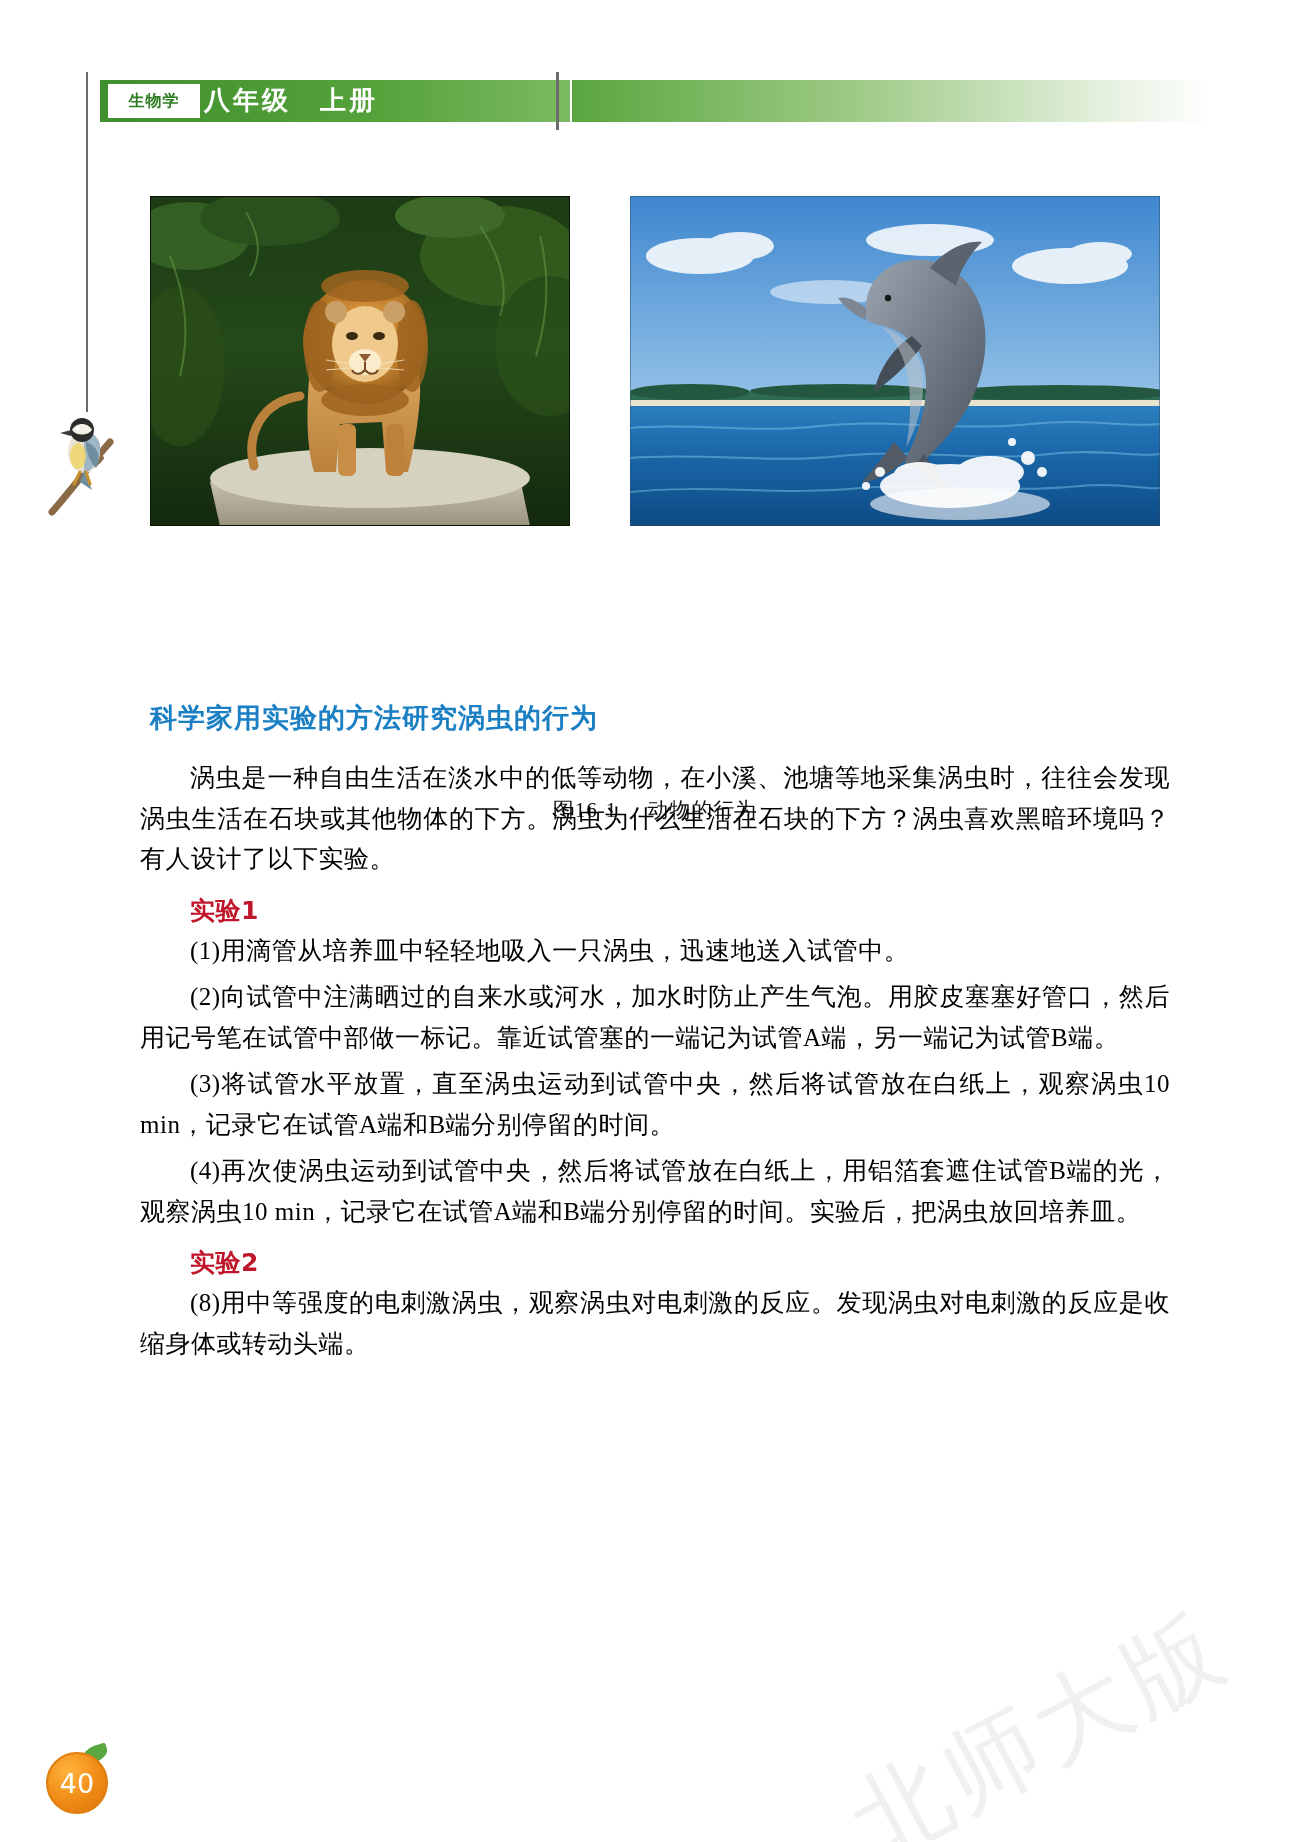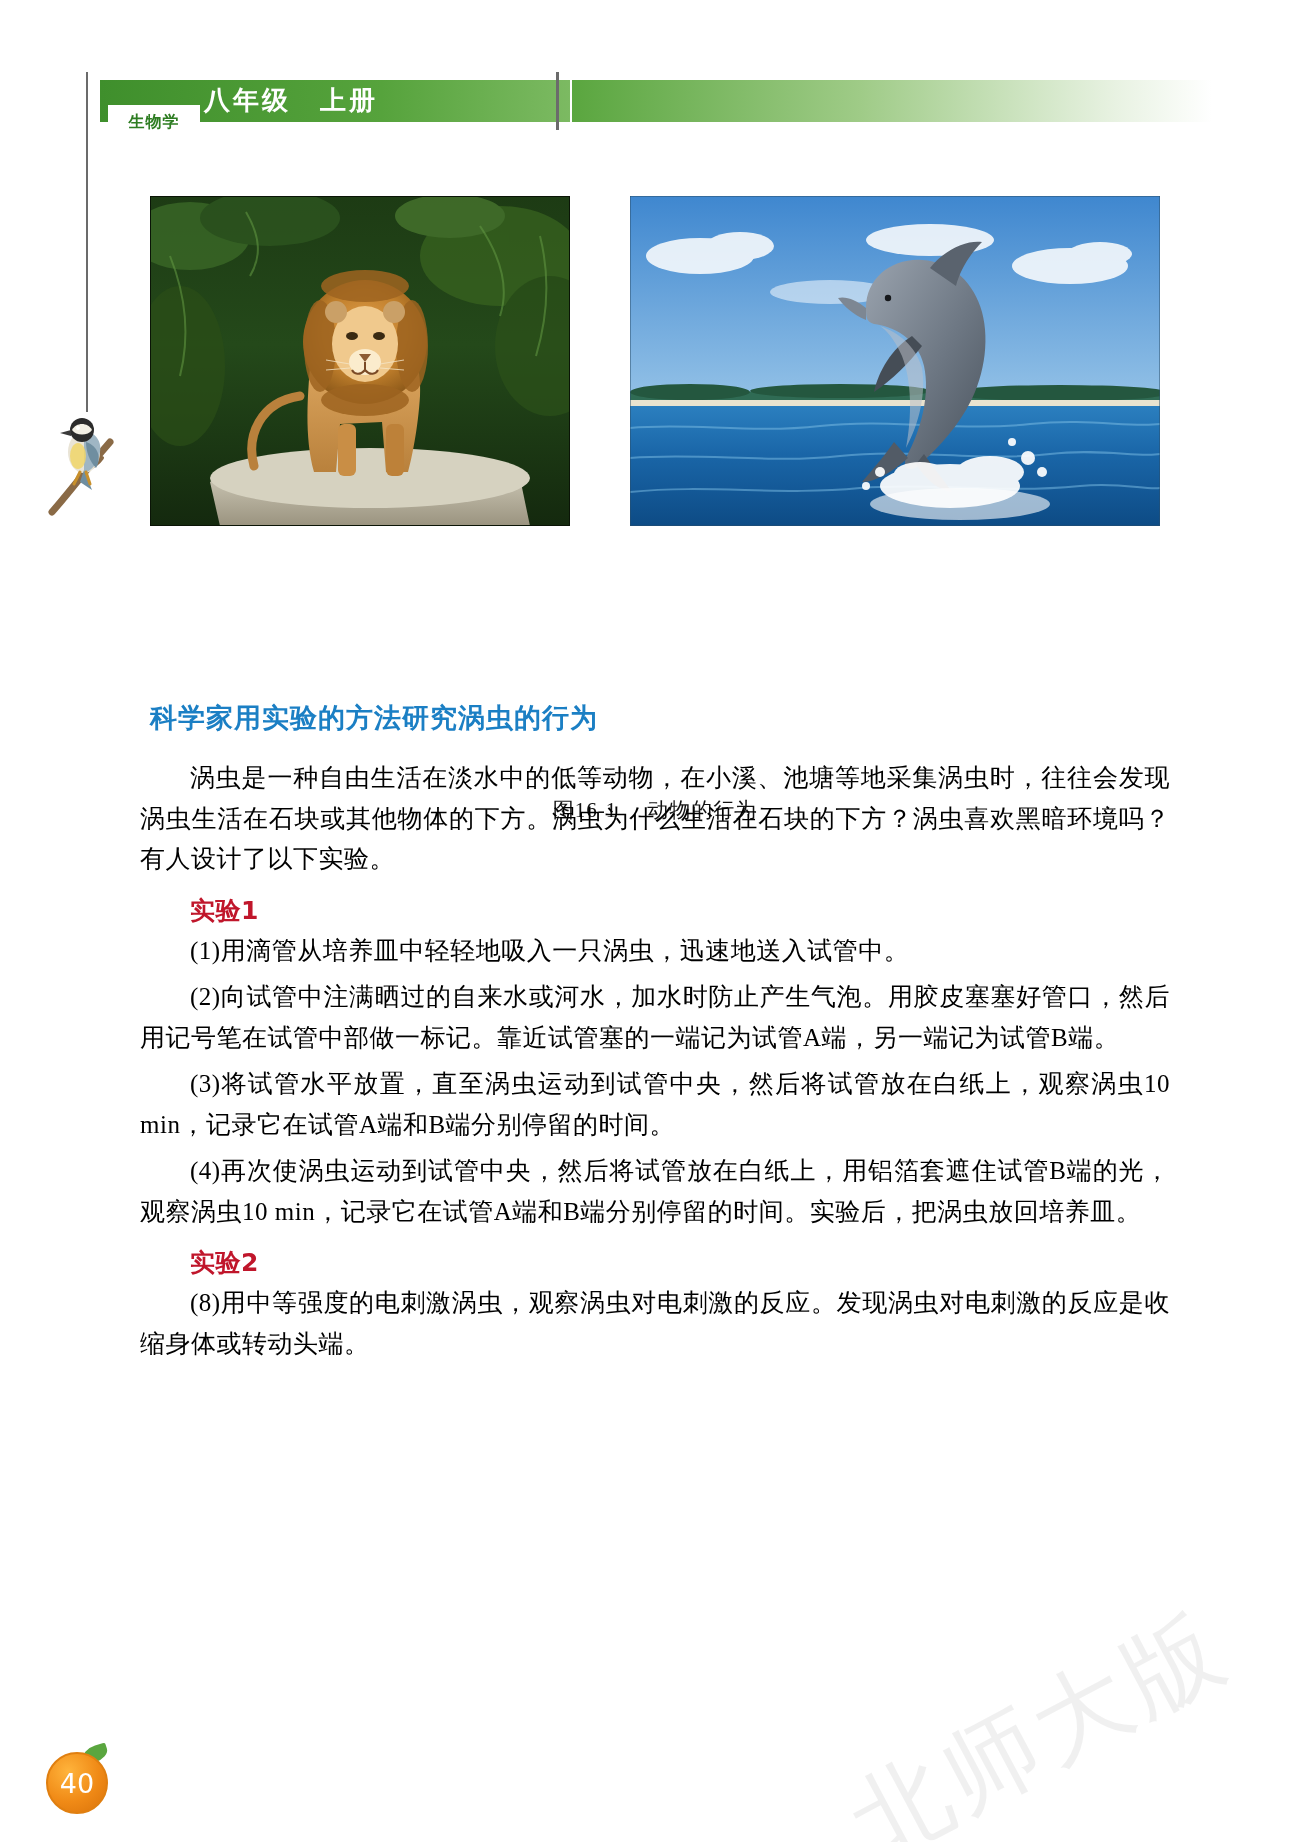--- a/index.html
+++ b/index.html
@@ -29,21 +29,20 @@
   }
   .hdr-logo {
     position: absolute;
     left: 108px; top: 84px;
     width: 92px; height: 34px;
     background: #ffffff;
     border-radius: 0;
     display: flex;
     align-items: center;
     justify-content: center;
-    margin-top: 21px;
   }
   .hdr-logo span {
     font-family: "DejaVu Sans", sans-serif;
     font-size: 16px;
     font-weight: bold;
     color: #2e7d22;
     letter-spacing: 1px;
   }
   .hdr-title {
     position: absolute;

